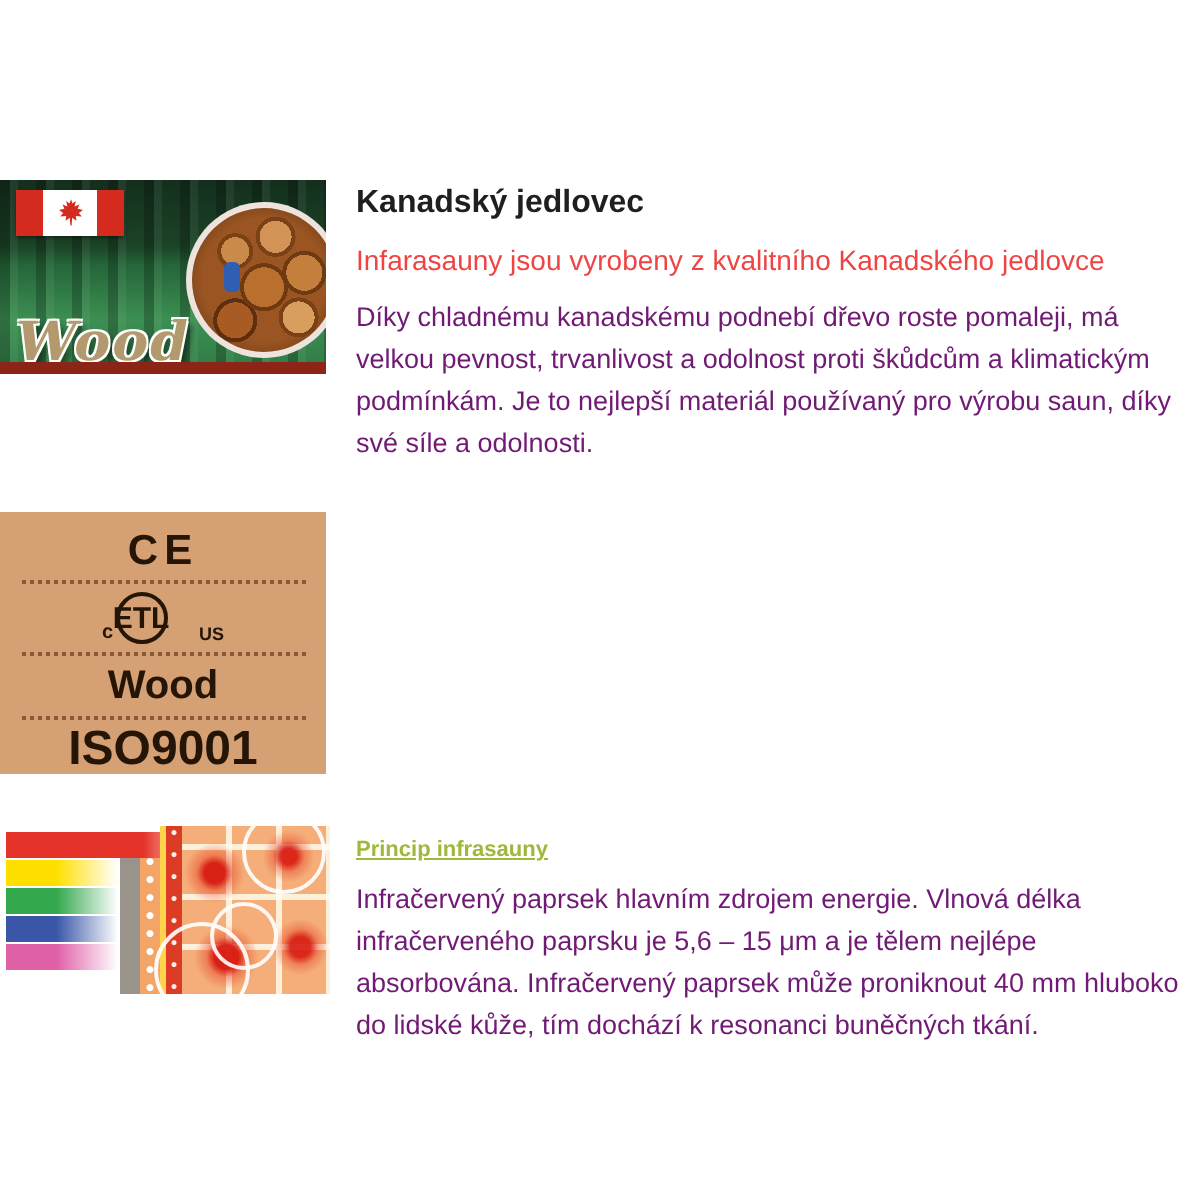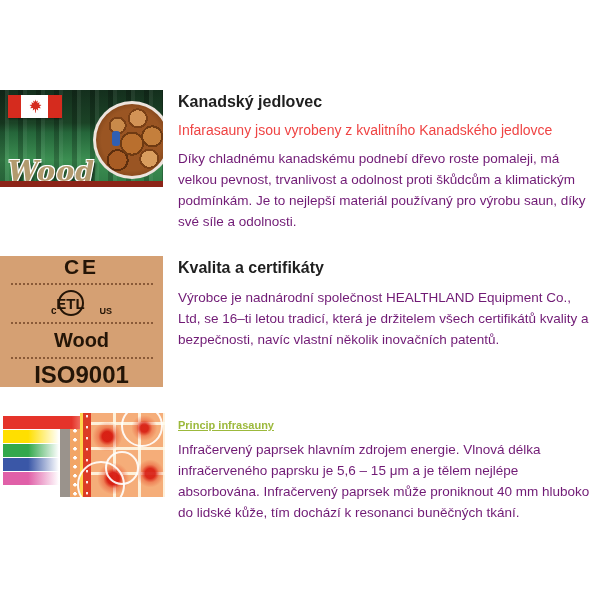--- a/index.html
+++ b/index.html
@@ -58,21 +58,21 @@
   .wood-caption {
     position:absolute; left:6px; top:105px; width:147px; height:17px;
     background:#1c4a2a; border:2px solid #cfdccb; border-radius:9px;
     color:#ffffff; font-size:12.5px; font-weight:bold; text-align:center; line-height:17px;
   }
   .red-strip { position:absolute; left:0; bottom:0; width:100%; height:6px; background:#8c2418; }
 
   
   .cert-card {
     width:163px; height:131px; background:#d5a073; color:#241507;
-    display:flex; flex-direction:column; align-items:center; justify-content:space-between;
+    display:flex; flex-direction:column; align-items:center; justify-content:flex-end;
   }
   .ce-mark { font-size:21px; font-weight:600; letter-spacing:3px; line-height:22px; }
   .dots { width:142px; border-top:2px dotted #8a5a38; margin:3px 0; }
   .etl-row { display:flex; align-items:center; line-height:1; margin:1px 0; }
   .etl-c  { font-size:10px; font-weight:bold; margin-right:1px; align-self:flex-end; }
   .etl-us { font-size:9px;  font-weight:bold; margin-left:16px; align-self:flex-end; }
   .etl-circle {
     width:22px; height:22px; border:2.5px solid #241507; border-radius:50%;
     display:flex; align-items:center; justify-content:center;
     font-size:15px; font-weight:bold;
@@ -150,24 +150,20 @@
               <span>ETL</span>
             </span>
           <span class="etl-us">US</span>
         </div>
         <div class="dots"></div>
         <div class="rohs">Wood</div>
         <div class="dots"></div>
         <div class="iso">ISO9001</div>
       </div>
     </div>
-    <div class="content">
-      <h3 class="h-main">Kvalita a certifikáty</h3>
-      <p class="body-text">Výrobce je nadnárodní společnost HEALTHLAND Equipment Co., Ltd, se 16–ti letou tradicí, která je držitelem všech certifikátů kvality a bezpečnosti, navíc vlastní několik inovačních patentů.</p>
-    </div>
   </div>
 
   <div class="section sec-principle">
     <div class="media">
       <div class="spec-card">
         <div class="bar bar-red"></div>
         <div class="bar bar-yellow"></div>
         <div class="bar bar-green"></div>
         <div class="bar bar-blue"></div>
         <div class="bar bar-pink"></div>

